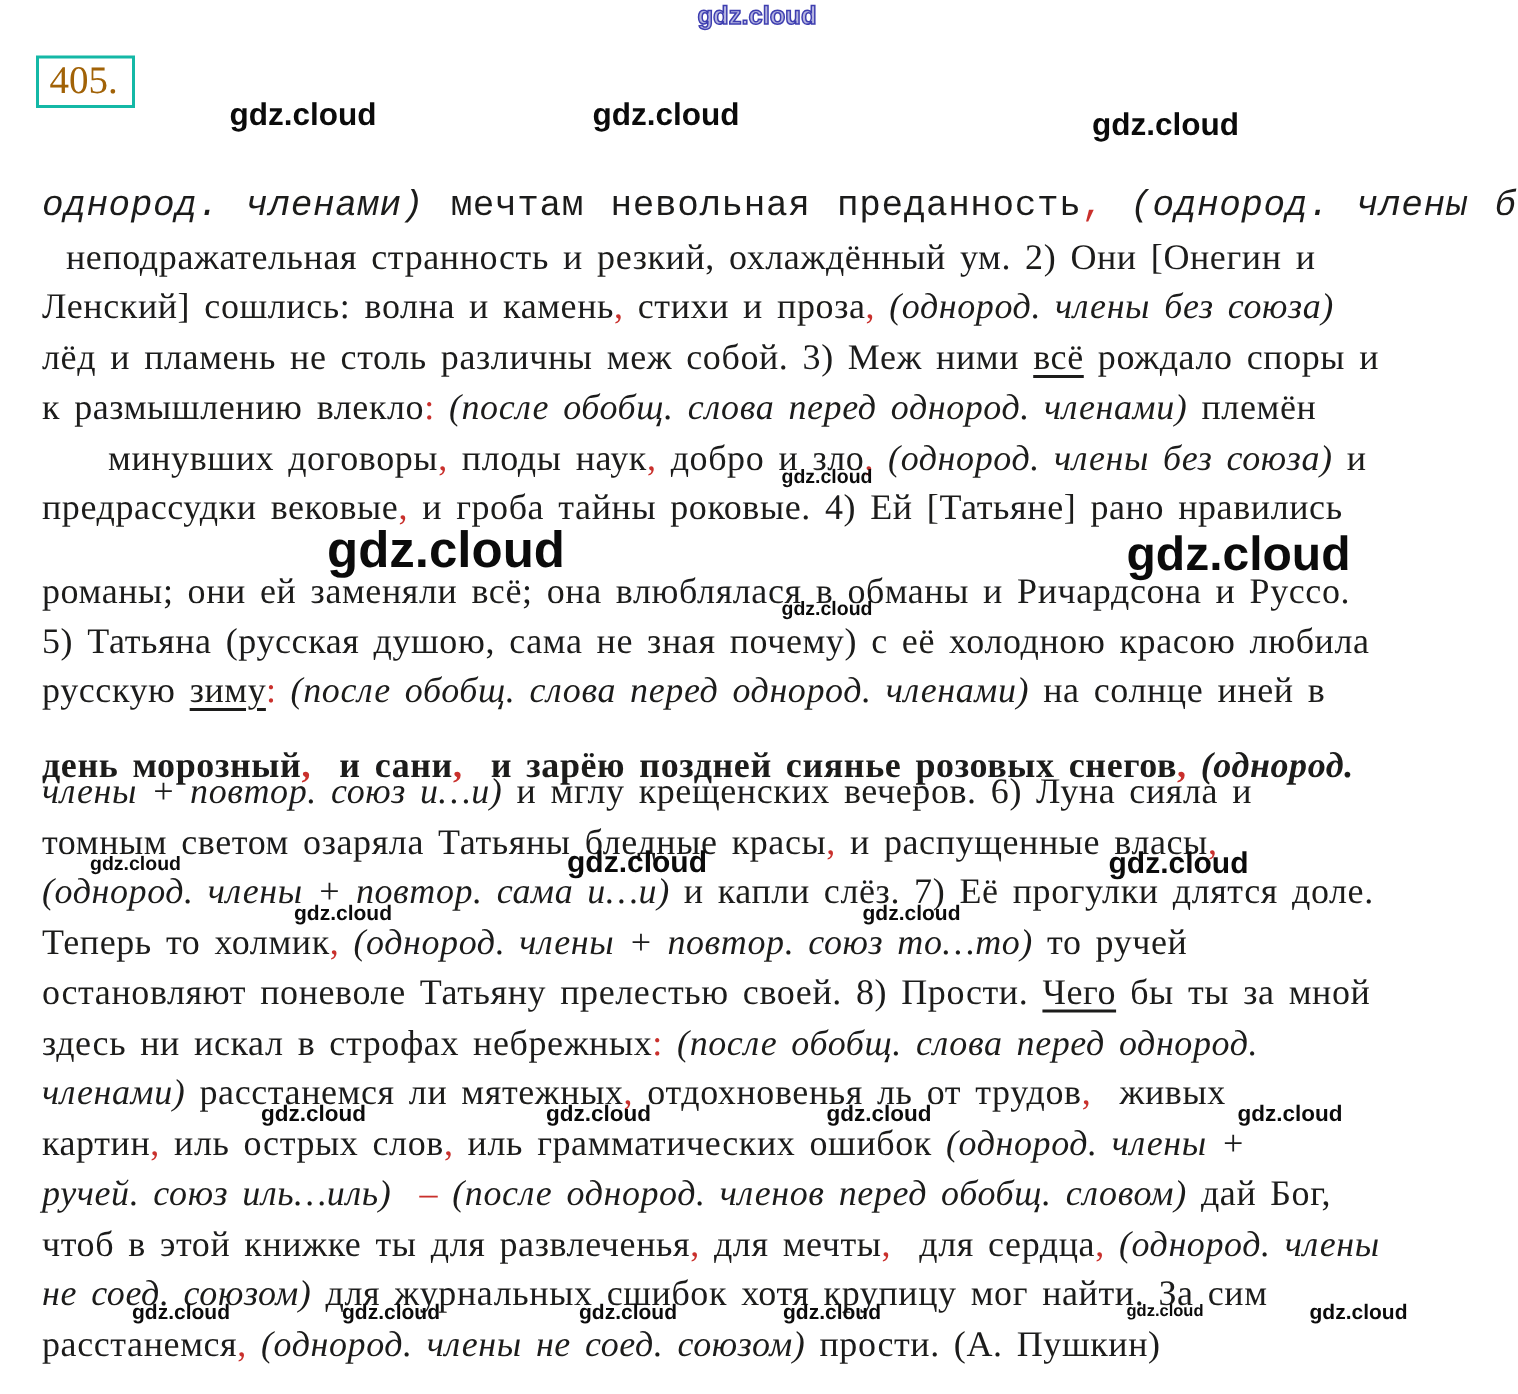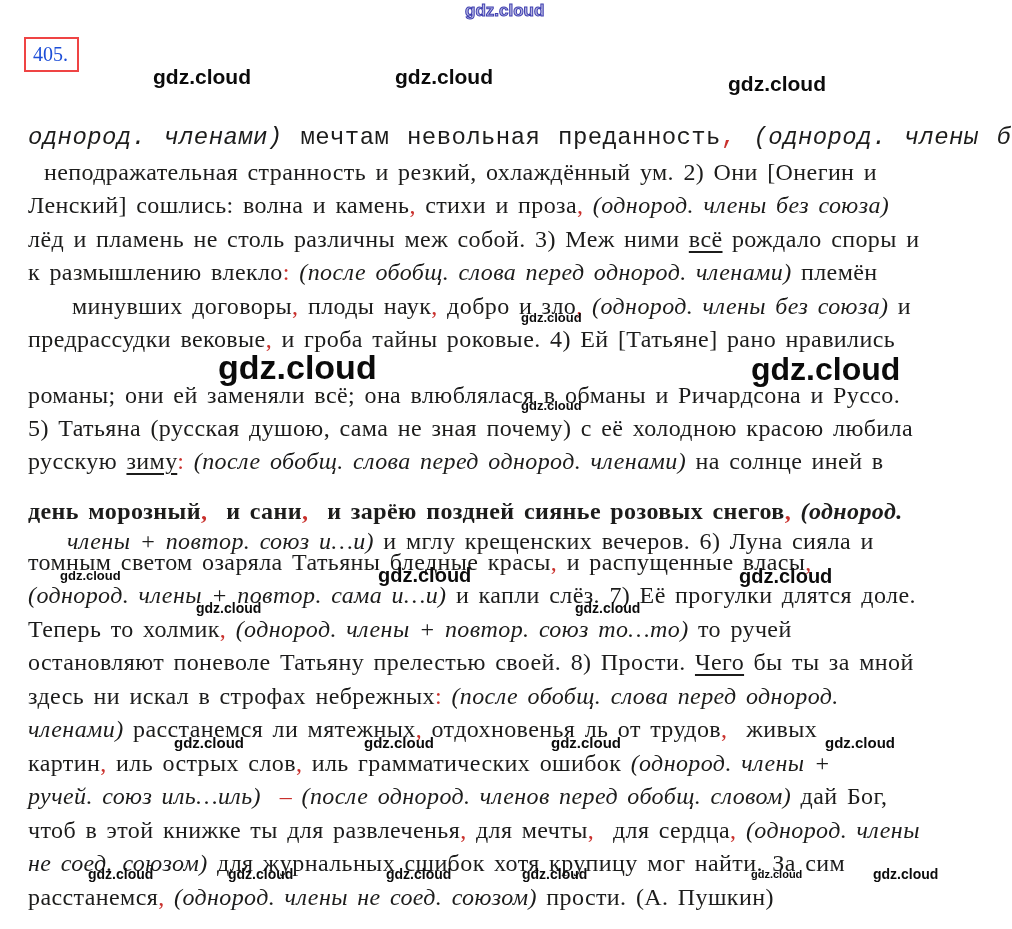--- a/index.html
+++ b/index.html
@@ -13,25 +13,25 @@
     height: 929px;
     background: #ffffff;
     font-family: "Liberation Serif", serif;
     color: #1c1c1b;
     overflow: hidden;
   }
   .exnum {
     position: absolute;
     left: 24px;
     top: 37px;
-    border: 2px solid #ef4444;
-    font-size: 20px;
+    border: 2px solid #14b8a6;
+    font-size: 26px;
     line-height: 28px;
     padding: 1px 9px 2px 7px;
-    color: #1d4ed8;
+    color: #a16207;
     background: #fff;
   }
   .line {
     position: absolute;
     white-space: pre;
     font-size: 24px;
     line-height: 30px;
     letter-spacing: 0.4px;
     word-spacing: 3px;
   }
@@ -67,21 +67,21 @@
     <div class="line" style="left: 44px; top: 157px; text-align: center;"><span class="seg">неподражательная странность и резкий, охлаждённый ум. 2) Они [Онегин и</span></div>
     <div class="line" style="left: 28px; top: 190px;"><span class="seg">Ленский] сошлись: волна и камень</span><span class="seg red">,</span><span class="seg"> стихи и проза</span><span class="seg red">,</span><span class="seg"> </span><span class="seg it">(однород. члены без союза)</span></div>
     <div class="line" style="left: 28px; top: 224px;"><span class="seg">лёд и пламень не столь различны меж собой. 3) Меж ними </span><span class="seg und">всё</span><span class="seg"> рождало споры и</span></div>
     <div class="line" style="left: 28px; top: 257px;"><span class="seg">к размышлению влекло</span><span class="seg red">:</span><span class="seg"> </span><span class="seg it">(после обобщ. слова перед однород. членами)</span><span class="seg"> племён</span></div>
     <div class="line" style="left: 28px; top: 291px; margin-left: 44px;"><span class="seg">минувших договоры</span><span class="seg red">,</span><span class="seg"> плоды наук</span><span class="seg red">,</span><span class="seg"> добро и зло</span><span class="seg red">,</span><span class="seg"> </span><span class="seg it">(однород. члены без союза)</span><span class="seg"> и</span></div>
     <div class="line" style="left: 28px; top: 324px;"><span class="seg">предрассудки вековые</span><span class="seg red">,</span><span class="seg"> и гроба тайны роковые. 4) Ей [Татьяне] рано нравились</span></div>
     <div class="line" style="left: 28px; top: 380px;"><span class="seg">романы; они ей заменяли всё; она влюблялася в обманы и Ричардсона и Руссо.</span></div>
     <div class="line" style="left: 28px; top: 413px;"><span class="seg">5) Татьяна (русская душою, сама не зная почему) с её холодною красою любила</span></div>
     <div class="line" style="left: 28px; top: 446px;"><span class="seg">русскую </span><span class="seg und">зиму</span><span class="seg red">:</span><span class="seg"> </span><span class="seg it">(после обобщ. слова перед однород. членами)</span><span class="seg"> на солнце иней в</span></div>
     <div class="line" style="left: 28px; top: 496px; font-weight: bold;"><span class="seg">день морозный</span><span class="seg red">,</span><span class="seg">  и сани</span><span class="seg red">,</span><span class="seg">  и зарёю поздней сиянье розовых снегов</span><span class="seg red">,</span><span class="seg"> </span><span class="seg it">(однород.</span></div>
-    <div class="line" style="left: 28px; top: 526px; margin-left: 39px;"><span class="seg it">члены + повтор. союз и…и)</span><span class="seg"> и мглу крещенских вечеров. 6) Луна сияла и</span></div>
+    <div class="line" style="left: 28px; top: 513px;"><span class="seg it">члены + повтор. союз и…и)</span><span class="seg"> и мглу крещенских вечеров. 6) Луна сияла и</span></div>
     <div class="line" style="left: 28px; top: 547px;"><span class="seg">томным светом озаряла Татьяны бледные красы</span><span class="seg red">,</span><span class="seg"> и распущенные власы</span><span class="seg red">,</span></div>
     <div class="line" style="left: 28px; top: 580px;"><span class="seg it">(однород. члены + повтор. сама и…и)</span><span class="seg"> и капли слёз. 7) Её прогулки длятся доле.</span></div>
     <div class="line" style="left: 28px; top: 614px;"><span class="seg">Теперь то холмик</span><span class="seg red">,</span><span class="seg"> </span><span class="seg it">(однород. члены + повтор. союз то…то)</span><span class="seg"> то ручей</span></div>
     <div class="line" style="left: 28px; top: 647px;"><span class="seg">остановляют поневоле Татьяну прелестью своей. 8) Прости. </span><span class="seg und">Чего</span><span class="seg"> бы ты за мной</span></div>
     <div class="line" style="left: 28px; top: 681px; text-align: right;"><span class="seg">здесь ни искал в строфах небрежных</span><span class="seg red">:</span><span class="seg"> </span><span class="seg it">(после обобщ. слова перед однород.</span></div>
     <div class="line" style="left: 28px; top: 714px;"><span class="seg it">членами)</span><span class="seg"> расстанемся ли мятежных</span><span class="seg red">,</span><span class="seg"> отдохновенья ль от трудов</span><span class="seg red">,</span><span class="seg">  живых</span></div>
     <div class="line" style="left: 28px; top: 748px;"><span class="seg">картин</span><span class="seg red">,</span><span class="seg"> иль острых слов</span><span class="seg red">,</span><span class="seg"> иль грамматических ошибок </span><span class="seg it">(однород. члены +</span></div>
     <div class="line" style="left: 28px; top: 781px;"><span class="seg it">ручей. союз иль…иль)</span><span class="seg">  </span><span class="seg red">–</span><span class="seg"> </span><span class="seg it">(после однород. членов перед обобщ. словом)</span><span class="seg"> дай Бог,</span></div>
     <div class="line" style="left: 28px; top: 815px;"><span class="seg">чтоб в этой книжке ты для развлеченья</span><span class="seg red">,</span><span class="seg"> для мечты</span><span class="seg red">,</span><span class="seg">  для сердца</span><span class="seg red">,</span><span class="seg"> </span><span class="seg it">(однород. члены</span></div>
     <div class="line" style="left: 28px; top: 848px;"><span class="seg it">не соед. союзом)</span><span class="seg"> для журнальных сшибок хотя крупицу мог найти. За сим</span></div>

